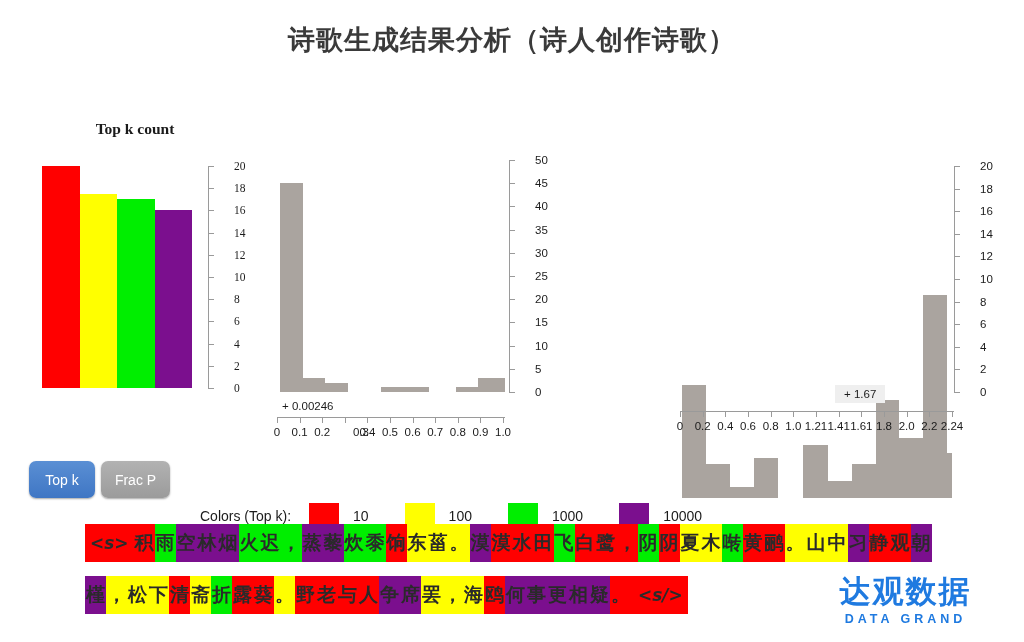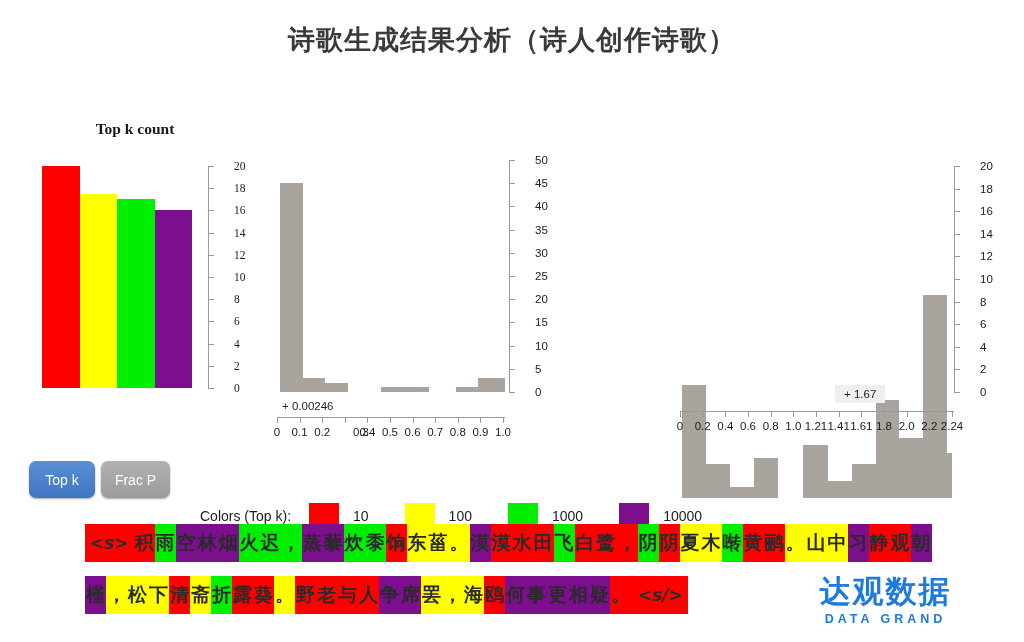--- a/index.html
+++ b/index.html
@@ -365,16 +365,16 @@
     <span class="token" style="background: rgb(123, 15, 142);">何</span>
     <span class="token" style="background: rgb(123, 15, 142);">事</span>
     <span class="token" style="background: rgb(123, 15, 142);">更</span>
     <span class="token" style="background: rgb(123, 15, 142);">相</span>
     <span class="token" style="background: rgb(123, 15, 142);">疑</span>
     <span class="token" style="background: rgb(255, 0, 0);">。</span>
     <span class="token" style="background: rgb(255, 0, 0);"> </span>
     <span class="token tag" style="background: rgb(255, 0, 0);">&lt;s/&gt;</span>
   </div>
 
-<div class="logo" style="left:803px;top:576px;width:165px;text-align:center;">
+<div class="logo" style="left:823px;top:576px;width:165px;text-align:center;">
   <div class="logo-cn">达观数据</div>
   <div class="logo-en">DATA GRAND</div>
 </div>
 
 </body></html>

